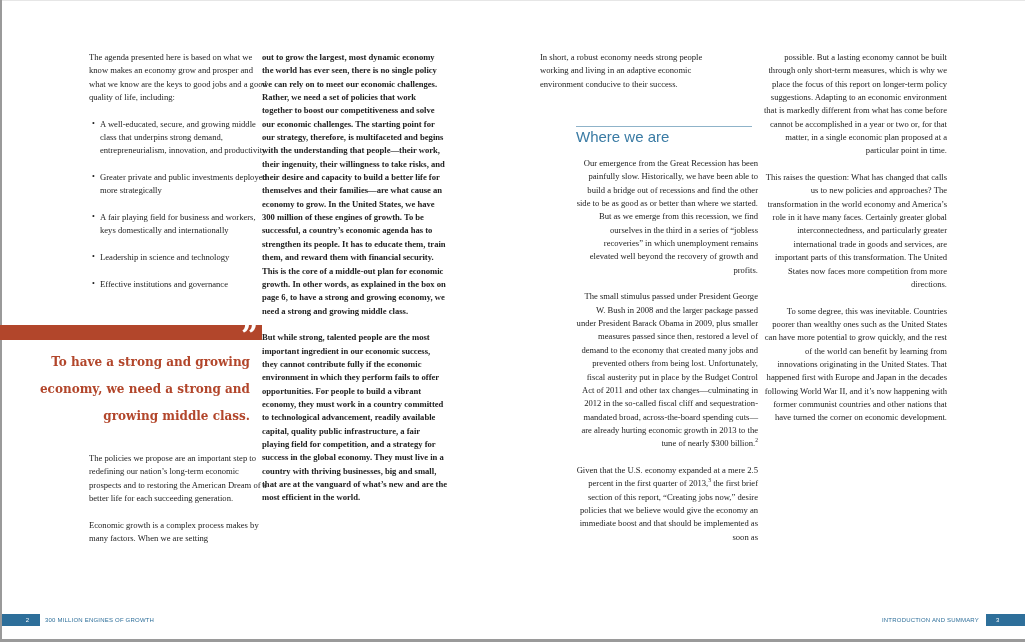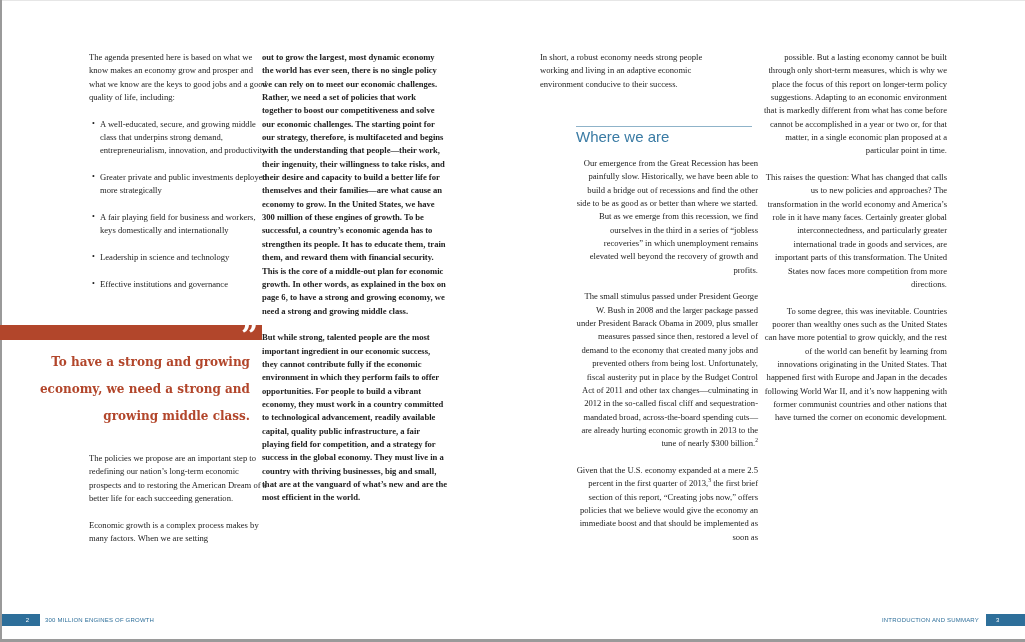--- a/index.html
+++ b/index.html
@@ -97,21 +97,21 @@
   <div class="col" style="left:540px; top:51px; width:182px;">
     <p>In short, a robust economy needs strong people working and living in an adaptive economic environment conducive to their success.</p>
   </div>
   <div class="section-rule"></div>
   <div class="section-heading">Where we are</div>
   <div class="col" style="left:576px; top:157px; width:182px;text-align:right;">
     <p>Our emergence from the Great Recession has been painfully slow. Historically, we have been able to build a bridge out of recessions and find the other side to be as good as or better than where we started. But as we emerge from this recession, we find ourselves in the third in a series of “jobless recoveries” in which unemployment remains elevated well beyond the recovery of growth and profits.</p>
     <div class="gap"></div>
     <p><span>The small stimulus passed under President George W. Bush in 2008 and the larger package passed under President Barack Obama in 2009, plus smaller measures passed since then, restored a level of demand to the economy that created many jobs and prevented others from being lost. Unfortunately, fiscal austerity put in place by the Budget Control Act of 2011 and other tax changes—culminating in 2012 in the so-called fiscal cliff and sequestration-mandated broad, across-the-board spending cuts—are already hurting economic growth in 2013 to the tune of nearly $300 billion.</span><sup>2</sup></p>
     <div class="gap"></div>
-    <p><span>Given that the U.S. economy expanded at a mere 2.5 percent in the first quarter of 2013,</span><sup>3</sup><span> the first brief section of this report, “Creating jobs now,” offers policies that we believe would give the economy an immediate boost and that should be implemented as soon as</span></p>
+    <p><span>Given that the U.S. economy expanded at a mere 2.5 percent in the first quarter of 2013,</span><sup>3</sup><span> the first brief section of this report, “Creating jobs now,” desire policies that we believe would give the economy an immediate boost and that should be implemented as soon as</span></p>
   </div>
 
   <div class="col" style="left:763px; top:51px; width:184px;text-align:right;">
     <p>possible. But a lasting economy cannot be built through only short-term measures, which is why we place the focus of this report on longer-term policy suggestions. Adapting to an economic environment that is markedly different from what has come before cannot be accomplished in a year or two or, for that matter, in a single economic plan proposed at a particular point in time.</p>
     <div class="gap"></div>
     <p>This raises the question: What has changed that calls us to new policies and approaches? The transformation in the world economy and America’s role in it have many faces. Certainly greater global interconnectedness, and particularly greater international trade in goods and services, are important parts of this transformation. The United States now faces more competition from more directions.</p>
     <div class="gap"></div>
     <p>To some degree, this was inevitable. Countries poorer than wealthy ones such as the United States can have more potential to grow quickly, and the rest of the world can benefit by learning from innovations originating in the United States. That happened first with Europe and Japan in the decades following World War II, and it’s now happening with former communist countries and other nations that have turned the corner on economic development.</p>
     <div class="gap"></div>
   </div>

